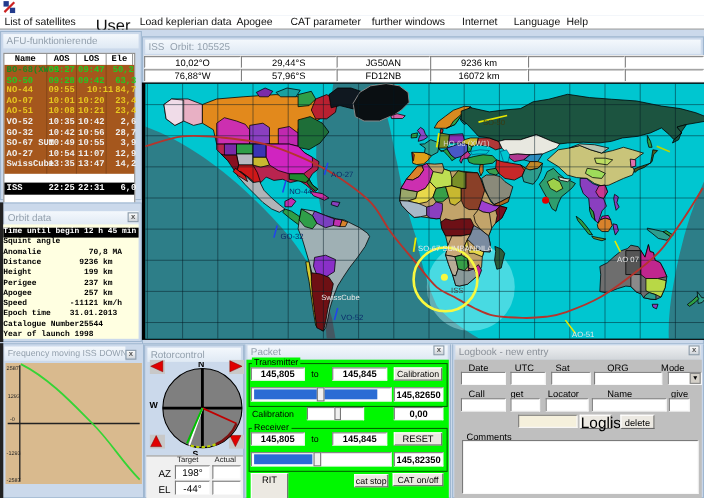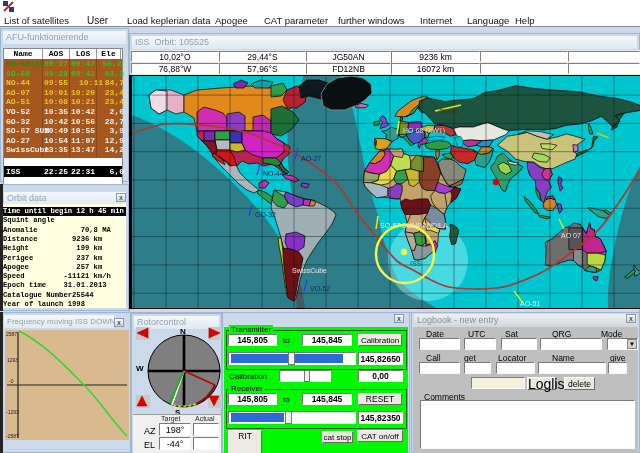--- a/index.html
+++ b/index.html
@@ -15,21 +15,21 @@
 <div class="abs" style="left:0;top:0;width:640px;height:14px;background:#fff">
 <svg class="abs" style="left:3px;top:1px" width="11" height="11">
       <rect x="0" y="0" width="11" height="11" fill="#fff"></rect>
       <rect x="0" y="0" width="5" height="5" fill="#223a8c"></rect>
       <rect x="6" y="6" width="5" height="5" fill="#223a8c"></rect>
       <path d="M1,10 L10,1" stroke="#c22" stroke-width="2"></path>
     </svg>
 </div>
 <div class="abs" style="left:0;top:14px;width:640px;height:13px;background:#fff;border-bottom:1px solid #888">
 <div class="abs" style="left:4px;top:1px;font-size:9.5px;color:#111">List of satellites</div>
-<div class="abs" style="left:87px;top:1px;font-size:10px;color:#111">User</div>
+<div class="abs" style="left:87px;top:1px;font-size:15px;color:#111">User</div>
 <div class="abs" style="left:127px;top:1px;font-size:9.5px;color:#111">Load keplerian data</div>
 <div class="abs" style="left:215px;top:1px;font-size:9.5px;color:#111">Apogee</div>
 <div class="abs" style="left:264px;top:1px;font-size:9.5px;color:#111">CAT parameter</div>
 <div class="abs" style="left:338px;top:1px;font-size:9.5px;color:#111">further windows</div>
 <div class="abs" style="left:420px;top:1px;font-size:9.5px;color:#111">Internet</div>
 <div class="abs" style="left:467px;top:1px;font-size:9.5px;color:#111">Language</div>
 <div class="abs" style="left:515px;top:1px;font-size:9.5px;color:#111">Help</div>
 </div>
 <div class="abs" style="left:0;top:27px;width:640px;height:426px;background:#cbd9eb"></div>
 <div class="win" style="left:0;top:28px;width:129px;height:154px">
@@ -125,20 +125,21 @@
 <div class="abs" style="left:30px;top:102px;font-size:7px;color:#222">Target</div>
 <div class="abs" style="left:64px;top:102px;font-size:7px;color:#222">Actual</div>
 <div class="abs" style="left:13px;top:113px;font-size:9px;color:#000">AZ</div>
 <div class="fld" style="left:28px;top:110px;width:32px;height:13px;font-weight:normal;font-size:9px;line-height:12px">198°</div>
 <div class="fld" style="left:62px;top:110px;width:26px;height:13px"></div>
 <div class="abs" style="left:13px;top:127px;font-size:9px;color:#000">EL</div>
 <div class="fld" style="left:28px;top:124px;width:32px;height:13px;font-weight:normal;font-size:9px;line-height:12px">-44°</div>
 <div class="fld" style="left:62px;top:124px;width:26px;height:13px"></div>
 </div>
 <div class="win" style="left:222px;top:311px;width:188px;height:142px">
+<div class="wtitle" style="top:3px">Packet</div>
 <div class="closebtn" style="right:6px;top:3px">x</div>
 <div class="abs" style="left:2px;top:16px;width:184px;height:137px;background:#00f800"></div>
 <div class="abs" style="left:4px;top:19px;width:181px;height:40px;border:1px solid #060"></div>
 <div class="abs" style="left:7px;top:14px;font-size:8px;background:#00f800;padding:0 2px;color:#000;background:#00f800">Transmitter</div>
 <div class="fld" style="left:6px;top:23px;width:49px;height:12px;line-height:11px">145,805</div>
 <div class="abs" style="left:61px;top:25px;font-size:8px">to</div>
 <div class="fld" style="left:80px;top:23px;width:50px;height:12px;line-height:11px">145,845</div>
 <div class="btn" style="left:136px;top:23px;width:44px;height:12px;line-height:11px;font-size:8px">Calibration</div>
 <div class="fld" style="left:6px;top:41px;width:128px;height:13px"></div>
 <div class="abs" style="left:9px;top:43px;width:112px;height:9px;background:#2a6cd4"></div>

